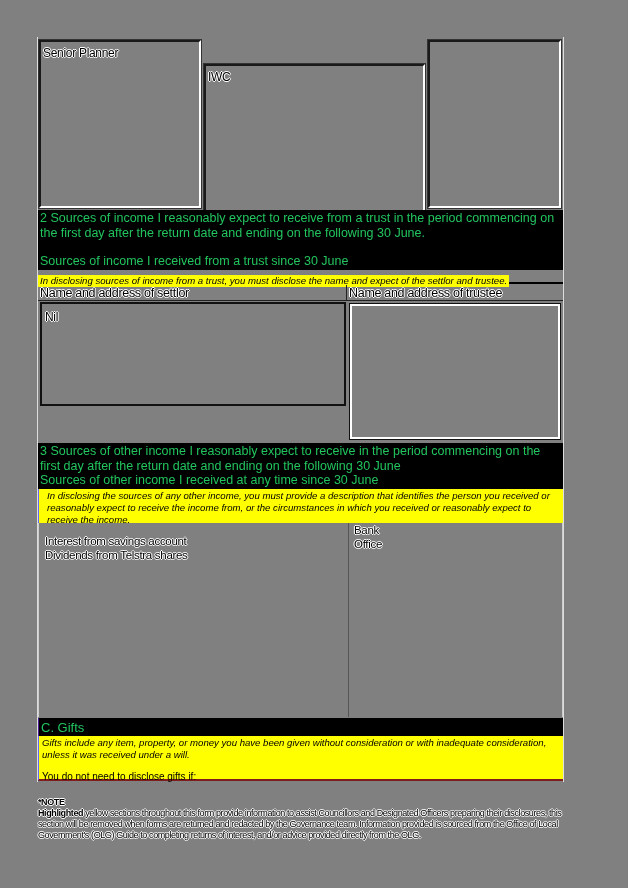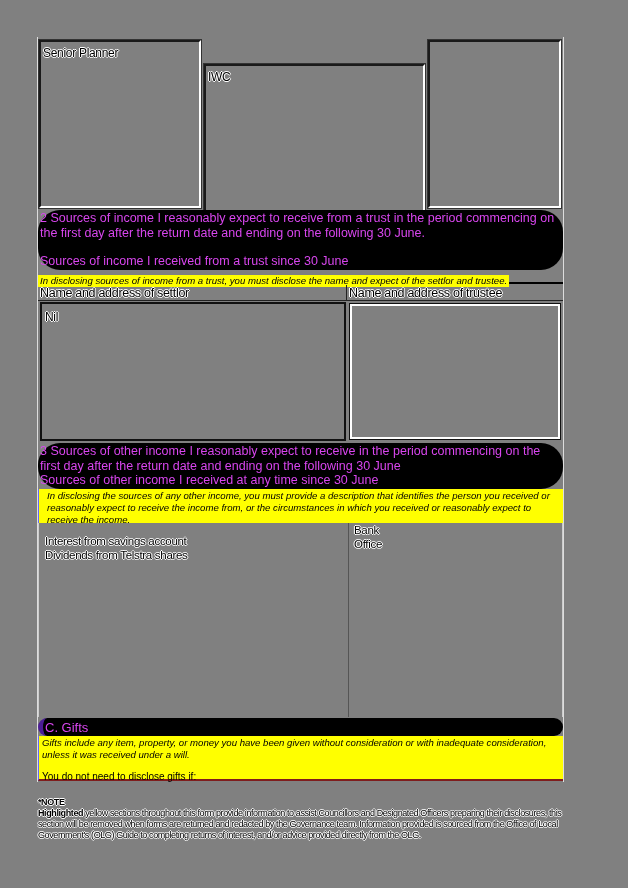--- a/index.html
+++ b/index.html
@@ -28,25 +28,24 @@
     
     .cell-box {
       border: 2px solid #1a1a1a;
       border-right-color: #fff;
       border-bottom-color: #fff;
       outline: 1px solid #333;
     }
 
     .black-band {
       background: #000;
-      color: #d946ef;
+      color: #22c55e;
       font-size: 12.5px;
       line-height: 15px;
       padding: 1px 2px;
-      border-radius: 22px;
     }
 
     .yellow-band {
       background: #ffff00;
       color: #000;
       font-style: italic;
       font-size: 9.6px;
       line-height: 12px;
       padding: 0 3px;
     }
@@ -112,21 +111,21 @@
 <div class="abs" style="left:38px; top:270px; width:525px; height:14px; border-bottom:2px solid #000;">
   <span class="yellow-inline">In disclosing sources of income from a trust, you must disclose the name and expect of the settlor and trustee.</span>
 </div>
 
 <div class="abs" style="left:38px; top:285px; width:525px; height:16px; border-bottom:1px solid #222;">
   <span class="abs header-label" style="left:2px; top:1px;">Name and address of settlor</span>
   <div class="abs" style="left:308px; top:0; width:1px; height:16px; background:#222;"></div>
   <span class="abs header-label" style="left:311px; top:1px;">Name and address of trustee</span>
 </div>
 
-<div class="abs entry-box" style="left:40px; top:302px; width:306px; height:139px;">
+<div class="abs entry-box" style="left:40px; top:302px; width:306px; height:104px;">
   <span class="outlined abs" style="left:3px; top:6px;">Nil</span>
 </div>
 <div class="abs entry-box light" style="left:350px; top:304px; width:210px; height:135px;">
   <span class="outlined abs" style="left:3px; top:6px;"></span>
 </div>
 
 <div class="abs black-band" style="left:38px; top:443px; width:525px; height:46px; line-height:14.5px;">
   <div>3 Sources of other income I reasonably expect to receive in the period commencing on the first day after the return date and ending on the following 30 June</div>
   <div>Sources of other income I received at any time since 30 June</div>
 </div>
@@ -138,21 +137,21 @@
   <div class="abs" style="left:0; top:0; width:309px; height:194px;">
     <div class="outlined abs" style="left:6px; top:12px; font-size:11.5px;">Interest from savings account</div>
     <div class="outlined abs" style="left:6px; top:26px; font-size:11.5px;">Dividends from Telstra shares</div>
   </div>
   <div class="abs" style="left:311px; top:0; width:213px; height:194px;">
     <div class="outlined abs" style="left:4px; top:1px; font-size:11.5px;">Bank</div>
     <div class="outlined abs" style="left:4px; top:15px; font-size:11.5px;">Office</div>
   </div>
 </div>
 
-<div class="abs black-band" style="left:38px; top:718px; width:525px; height:18px; font-size:13px; line-height:17px; border-left:5px solid #4c1d95;">C. Gifts</div>
+<div class="abs black-band" style="left:38px; top:718px; width:525px; height:18px; font-size:13px; line-height:17px; border-left:1px solid #4c1d95;">C. Gifts</div>
 
 <div class="abs yellow-band" style="left:38px; top:736px; width:525px; height:45px; border-left:1px solid #66f; border-bottom:2px solid #7f1d1d; padding-top:1px;">
   <div>Gifts include any item, property, or money you have been given without consideration or with inadequate consideration, unless it was received under a will.</div>
   <div style="height:10px;"></div>
   <div style="font-style:normal; font-size:10px;">You do not need to disclose gifts if:</div>
 </div>
 
 <div class="abs note" style="left:38px; top:797px; width:540px;">
   <div style="font-weight:bold;">*NOTE</div>
   <div>

